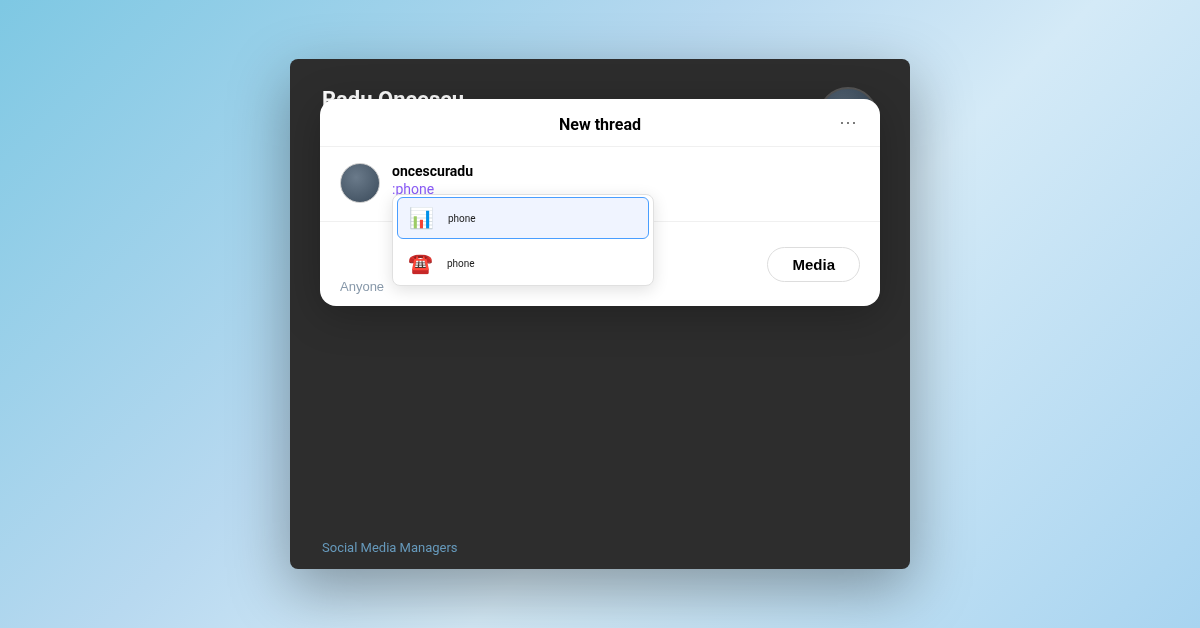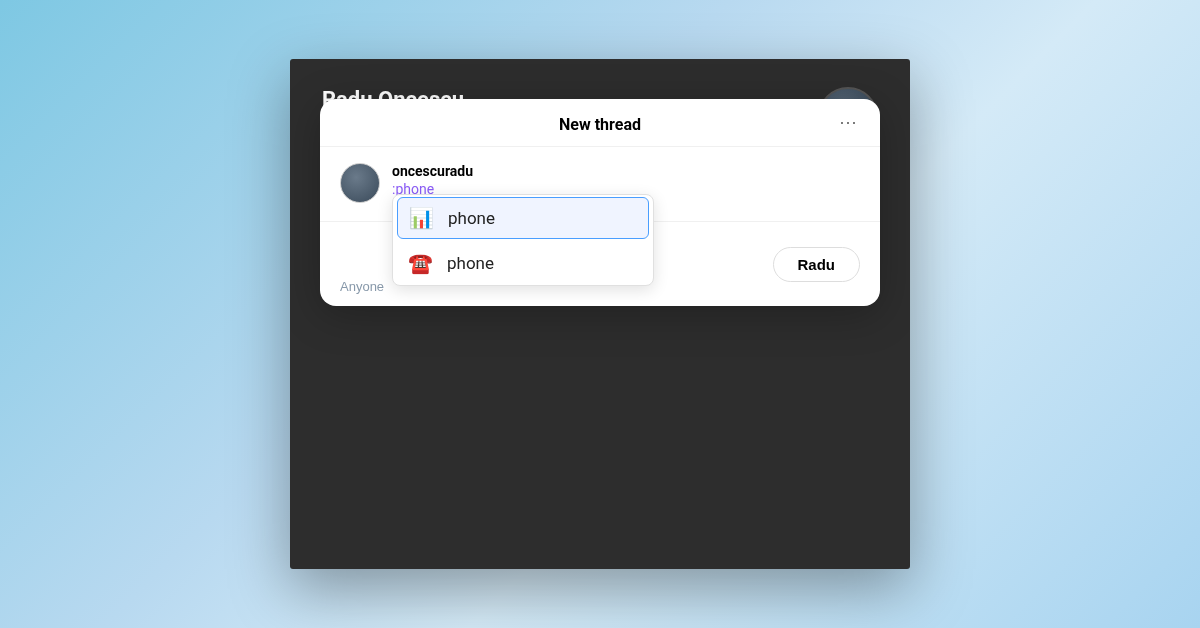--- a/index.html
+++ b/index.html
@@ -12,21 +12,21 @@
       background: linear-gradient(135deg, #7ec8e3 0%, #b8d9f0 40%, #d4eaf7 60%, #a8d4f0 100%);
       display: flex;
       align-items: center;
       justify-content: center;
     }
 
     .app-panel {
       width: 620px;
       height: 510px;
       background: #2d2d2d;
-      border-radius: 3px;
+      border-radius: 8px;
       overflow: hidden;
       position: relative;
       box-shadow: 0 20px 60px rgba(0,0,0,0.35);
     }
 
     
     .profile-header {
       padding: 28px 32px 16px 32px;
       display: flex;
       align-items: flex-start;
@@ -237,21 +237,21 @@
     }
 
     .emoji-icon {
       font-size: 20px;
       width: 28px;
       text-align: center;
       flex-shrink: 0;
     }
 
     .emoji-label {
-      font-size: 17px;
+      font-size: 10px;
       color: #222;
     }
 
     
     .modal-footer {
       display: flex;
       align-items: center;
       justify-content: space-between;
       padding: 12px 20px;
       border-top: 1px solid #f0f0f0;
@@ -350,20 +350,23 @@
           <div class="emoji-item">
             <span class="emoji-icon">☎️</span>
             <span class="emoji-label">phone</span>
           </div>
 
         </div>
       </div>
 
       <div class="modal-footer">
         <button class="audience-btn">Anyone</button>
-        <button class="post-btn">Radu</button>
+        <button class="post-btn">Media</button>
       </div>
 
     </div>
   </div>
 
+  <div class="bottom-bar">
+    <span class="bottom-label">Social Media Managers</span>
+  </div>
 
 </div>
 
 </body></html>

